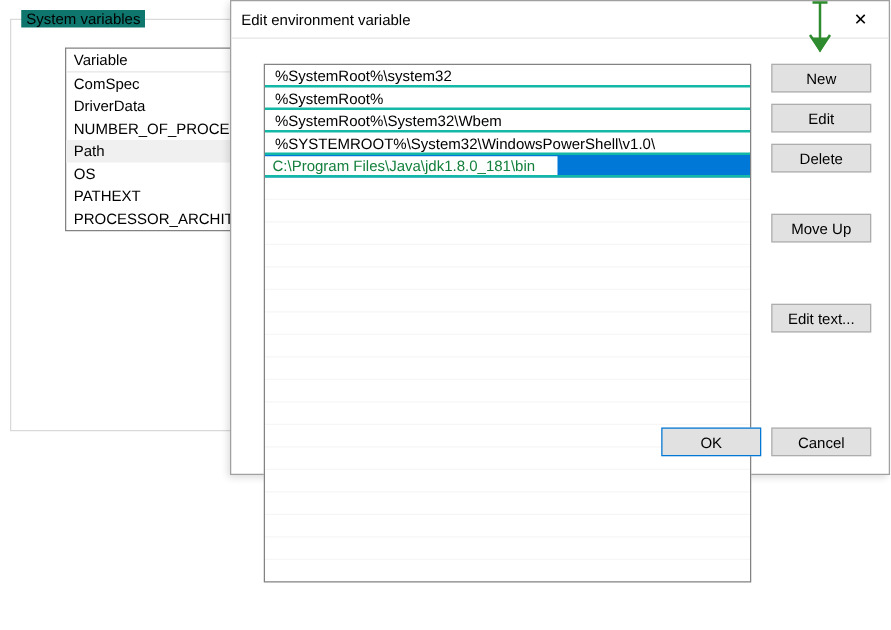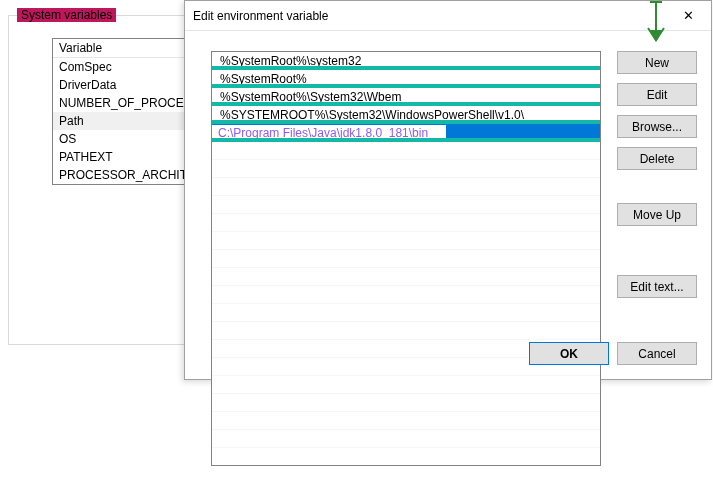--- a/index.html
+++ b/index.html
@@ -17,21 +17,21 @@
   .bg-panel {
     position: absolute;
     left: 8px; top: 15px;
     width: 320px; height: 330px;
     border: 1px solid #d9d9d9;
     background: #fff;
   }
   .bg-panel .group-label {
     position: absolute;
     top: -8px; left: 8px;
-    background: #be185d;
+    background: #0f766e;
     padding: 0 4px;
     font-size: 12px;
   }
   .bg-table {
     position: absolute;
     left: 14px; top: 22px;
     width: 290px;
     border: 1px solid #828282;
     background: #fff;
     margin-left: 29px;
@@ -89,38 +89,38 @@
     width: 390px; height: 415px;
     border: 1px solid #828282;
     background: #fff;
     overflow: hidden;
   }
   .list-inner { width: 100%; }
   .li-row {
     height: 18px;
     line-height: 18px;
     padding: 0 8px;
-    border-bottom: 4px solid #14b8a6;
+    border-bottom: 2px solid #14b8a6;
     font-size: 12px;
     white-space: nowrap;
     overflow: hidden;
   }
   .li-row.selected {
     background: #0078d7;
     color: #fff;
     padding: 0;
   }
   .li-row.selected input {
     width: 234px;
     height: 17px;
     margin: 0 0 0 0;
     padding: 0 4px 0 6px;
     border: none;
     background: #fff;
-    color: #8b5cf6;
+    color: #15803d;
     font: inherit;
     outline: none;
   }
   
   .li-empty {
     height: 18px;
     border-bottom: 1px solid #f6f6f6;
   }
 
   
@@ -146,21 +146,21 @@
   .gap-lg { margin-top: 40px; }
 
   
   .bottom {
     position: absolute;
     right: 14px; bottom: 14px;
     display: flex;
     gap: 8px;
   }
   .bottom .btn { width: 80px; margin-bottom: 0; }
-  .bottom .btn.def { border-color: #0078d7; font-weight: bold; }
+  .bottom .btn.def { border-color: #0078d7; }
 
   
   .arrow {
     position: absolute;
     left: 643px; top: 0px;
     width: 26px; height: 44px;
     pointer-events: none;
   }
 </style>
 </head>
@@ -215,21 +215,20 @@
         <div class="li-empty"></div>
         <div class="li-empty"></div>
         <div class="li-empty"></div>
         <div class="li-empty"></div>
       </div>
     </div>
 
     <div class="side">
       <button class="btn">New</button>
       <button class="btn">Edit</button>
-      <button class="btn">Browse...</button>
       <button class="btn">Delete</button>
       <button class="btn gap-sm">Move Up</button>
       <button class="btn gap-lg">Edit text...</button>
     </div>
 
     <div class="bottom">
       <button class="btn def">OK</button>
       <button class="btn">Cancel</button>
     </div>
 

